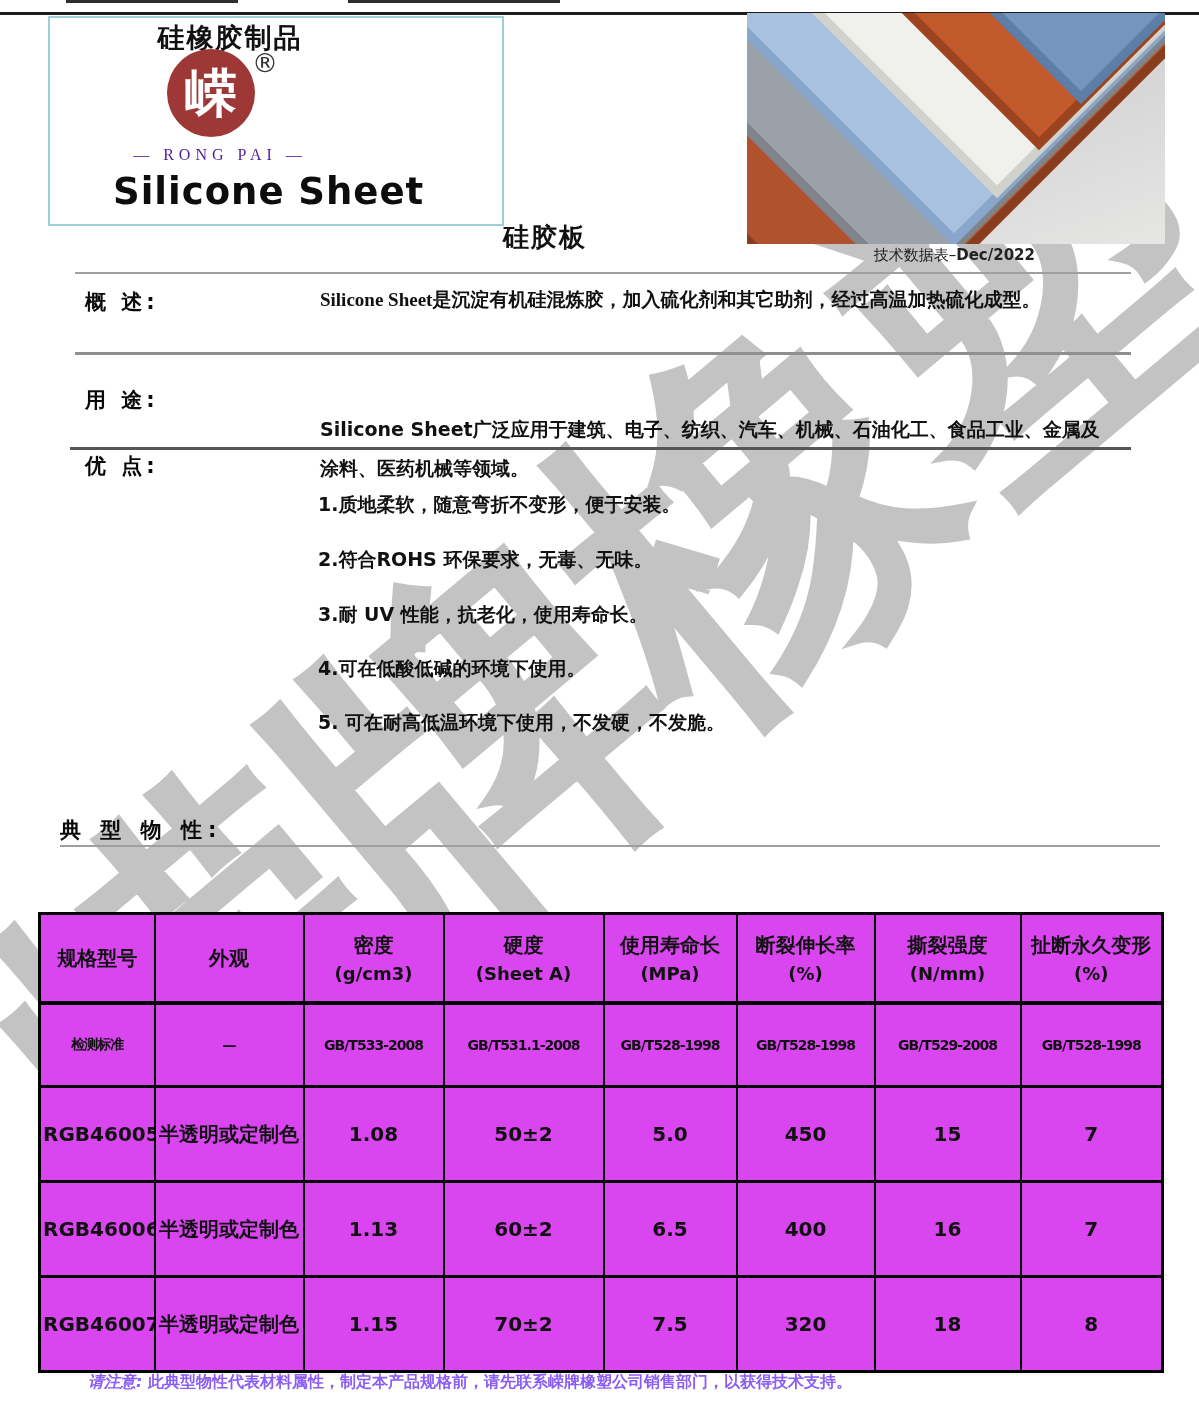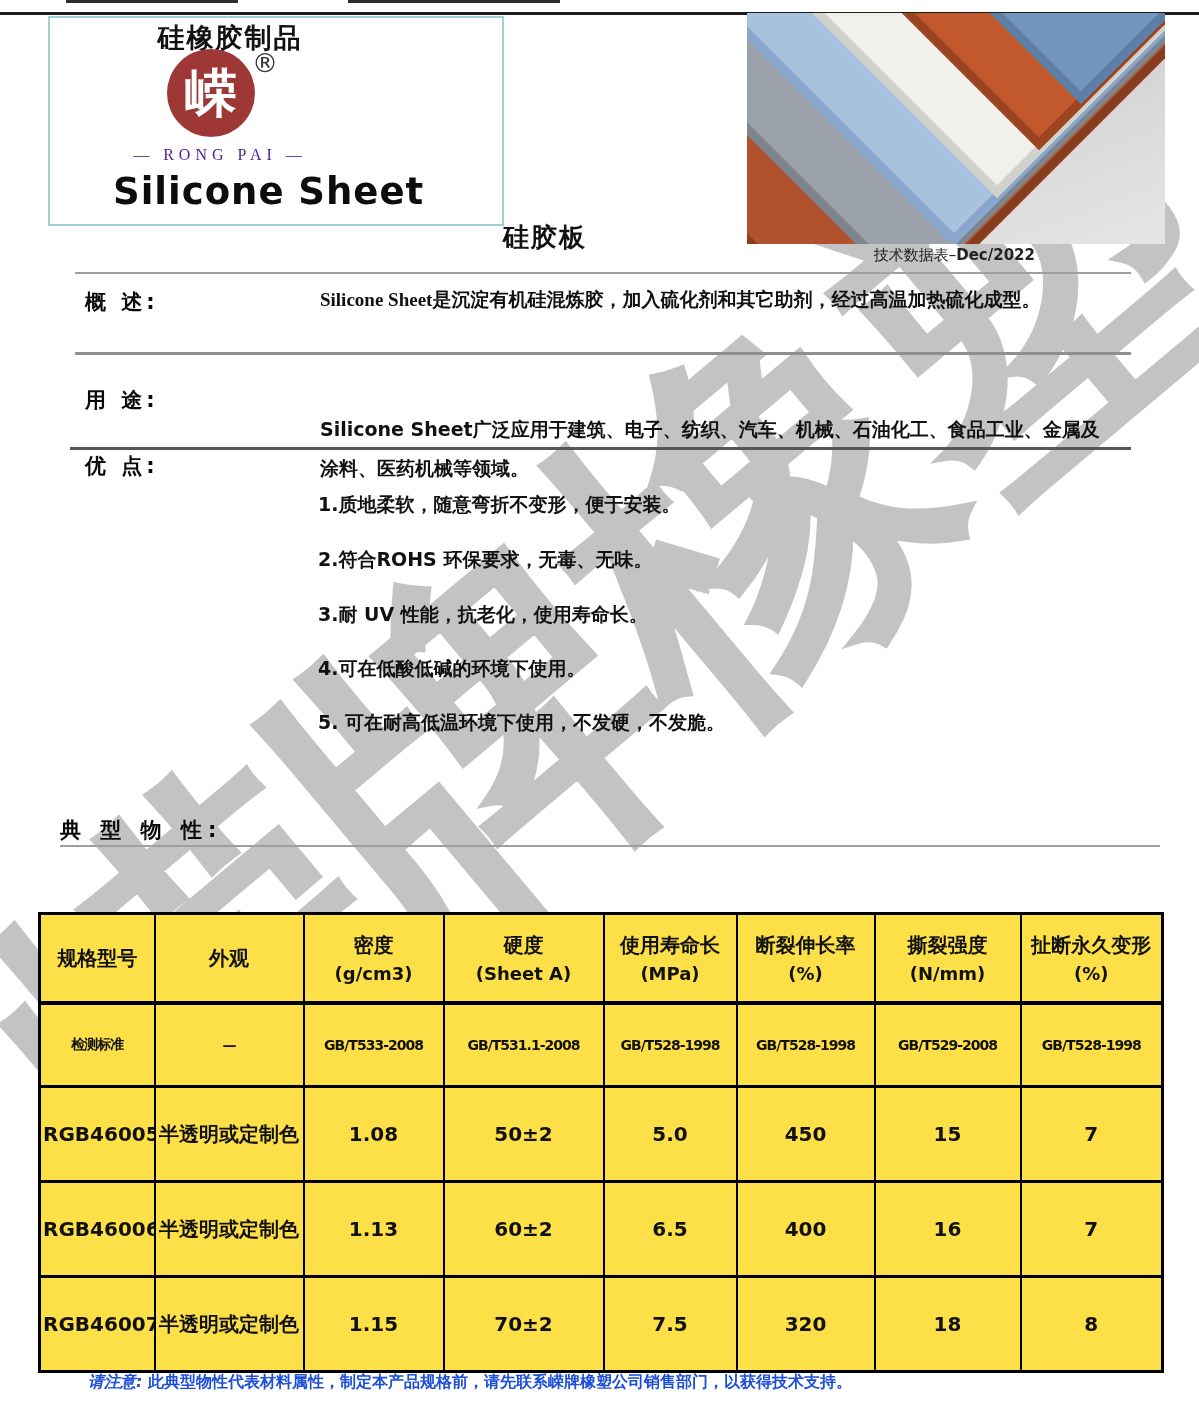--- a/index.html
+++ b/index.html
@@ -47,34 +47,34 @@
   .us-label{left:85px;top:386px;}
   .us-body{left:320px;top:365px;width:790px;font-size:19px;font-weight:bold;line-height:39px;margin-top:45px;}
   .adv-label{left:85px;top:452px;}
   .adv-item{left:318px;font-size:19px;font-weight:bold;}
   .ai0{top:492px;} .ai1{top:547px;} .ai2{top:602px;} .ai3{top:656px;} .ai4{top:710px;}
   .prop-label{left:60px;top:816px;letter-spacing:6px;}
   .prop-underline{top:845px;left:60px;width:1100px;height:2px;}
   
   .props-table{
     left:38px;top:912px;width:1125px;border-collapse:collapse;table-layout:fixed;
-    background:#fde047;font-family:"DejaVu Sans","Liberation Sans",sans-serif;
+    background:#d946ef;font-family:"DejaVu Sans","Liberation Sans",sans-serif;
   }
   .props-table td,.props-table th{
     border:2px solid #000;border-top-width:3px;border-bottom-width:3px;
     text-align:center;vertical-align:middle;padding:0 2px;overflow:hidden;
   }
   .props-table{border:3px solid #000;}
   .props-table thead th{font-size:20px;font-weight:bold;height:86px;line-height:1.5;}
   .props-table thead th{border-bottom-width:4px;}
   .hdr-unit{font-size:18px;font-weight:bold;}
   .row-std td{height:80px;font-size:14px;font-weight:bold;letter-spacing:-1px;}
   .row-data td{height:92px;font-size:20px;font-weight:bold;}
   
-  .footnote{left:88px;top:1372px;width:1050px;font-size:16px;color:#1d4ed8;font-weight:bold;}
+  .footnote{left:88px;top:1372px;width:1050px;font-size:16px;color:#8b5cf6;font-weight:bold;}
   .footnote .nl{font-style:italic;}
 </style>
 </head>
 <body>
 
 <div class="page">
 
   <div class="watermark">嵘牌橡塑</div>
 
   <div class="z top-seg" style="left:66px;width:172px;"></div>

